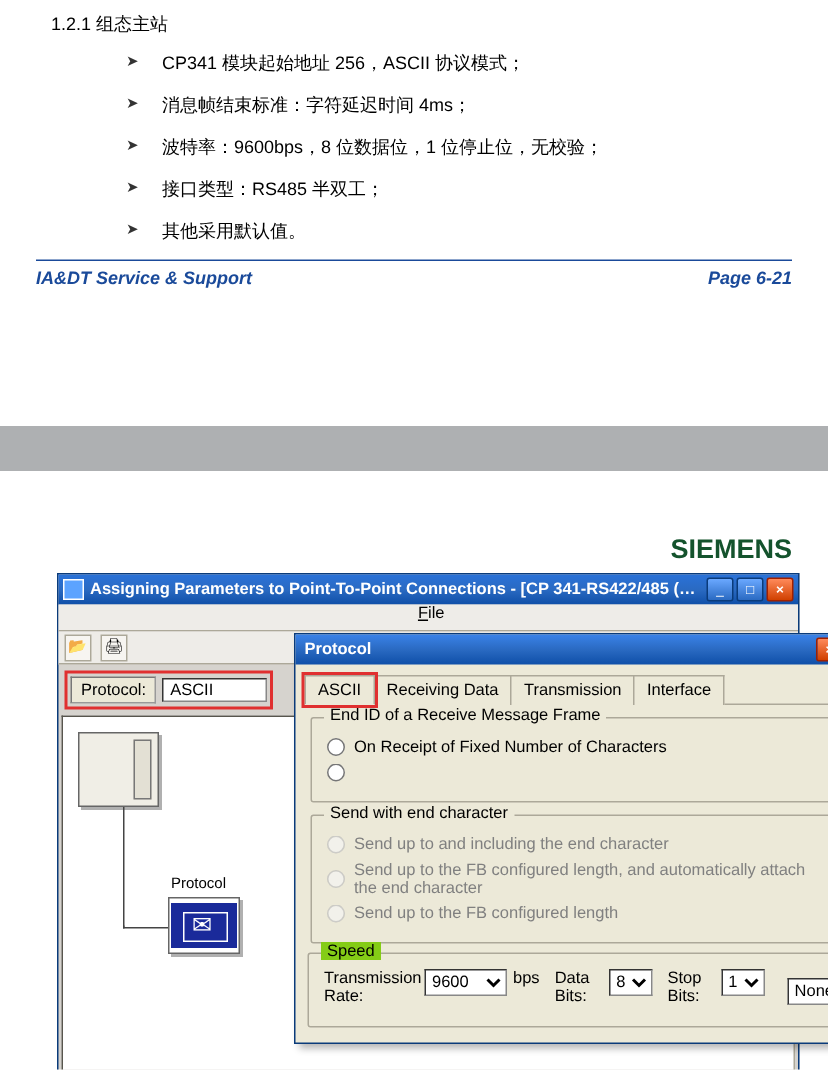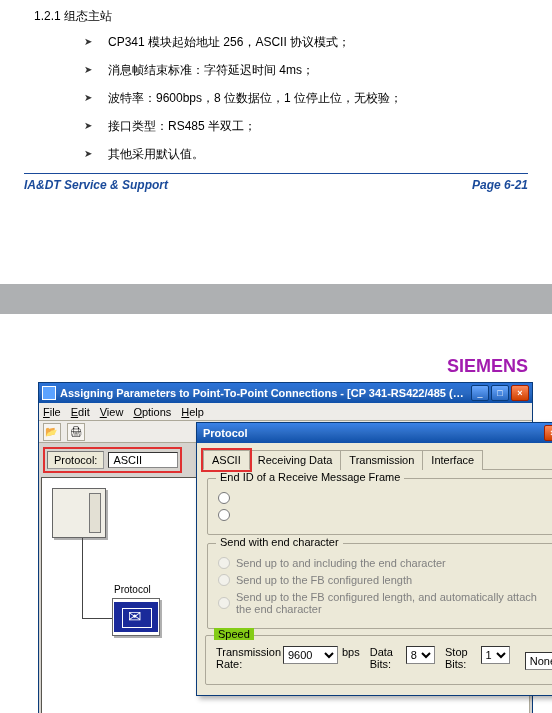--- a/index.html
+++ b/index.html
@@ -66,21 +66,21 @@
     left: 38px;
     width: 500px;
   }
   .siemens-logo {
     position: absolute;
     top: -26px;
     right: 10px;
     font-family: Arial, sans-serif;
     font-weight: bold;
     font-size: 18px;
-    color: #a21caf;
+    color: #14532d;
     letter-spacing: 0px;
   }
   
   .win-outer {
     border: 1px solid #0a3b7a;
     width: 495px;
     background: #d6d3ce;
     font-family: Tahoma, sans-serif;
     font-size: 11px;
   }
@@ -126,20 +126,21 @@
   }
   .menubar {
     background: #eeece8;
     height: 18px;
     display: flex;
     align-items: center;
     padding-left: 4px;
     gap: 10px;
     border-bottom: 1px solid #aca899;
     font-size: 11px;
+    flex-direction: column;
   }
   .menubar span { text-decoration: none; }
   .menubar span u { text-decoration: underline; }
   .toolbar {
     background: #eeece8;
     height: 22px;
     display: flex;
     align-items: center;
     padding-left: 4px;
     gap: 6px;
@@ -440,39 +441,40 @@
       <div class="tab active redtab">ASCII</div>
       <div class="tab">Receiving Data</div>
       <div class="tab">Transmission</div>
       <div class="tab">Interface</div>
     </div>
 
     <div class="groupbox">
       <span class="groupbox-title">End ID of a Receive Message Frame</span>
       <div class="radio-row">
         <input type="radio" style="">
+        <span>On Receipt of Fixed Number of Characters</span>
       </div>
       <div class="radio-row">
         <input type="radio" style="">
       </div>
     </div>
 
     <div class="groupbox">
       <span class="groupbox-title">Send with end character</span>
       <div class="radio-row greytext">
         <input type="radio" disabled="" style="">
         <span>Send up to and including the end character</span>
       </div>
       <div class="radio-row greytext">
         <input type="radio" disabled="" style="">
-        <span>Send up to the FB configured length</span>
+        <span>Send up to the FB configured length, and automatically attach the end character</span>
       </div>
       <div class="radio-row greytext">
         <input type="radio" disabled="" style="">
-        <span>Send up to the FB configured length, and automatically attach the end character</span>
+        <span>Send up to the FB configured length</span>
       </div>
     </div>
 
     <div class="groupbox red-box speedbox">
       <span class="groupbox-title" style="background:#84cc16;">Speed</span>
       <div class="speed-row">
         <div class="field-col">
           <span>Transmission Rate:</span>
           <div style="display:flex;gap:4px;">
             <select class="combo" style="width:55px;">

